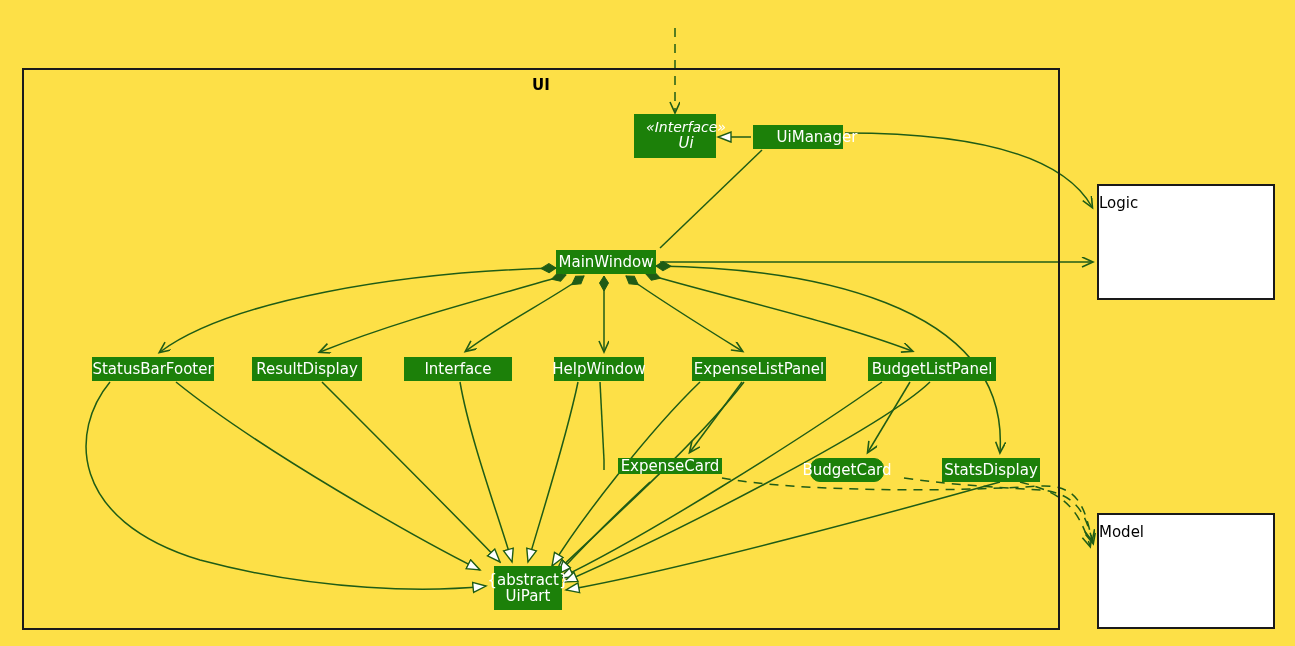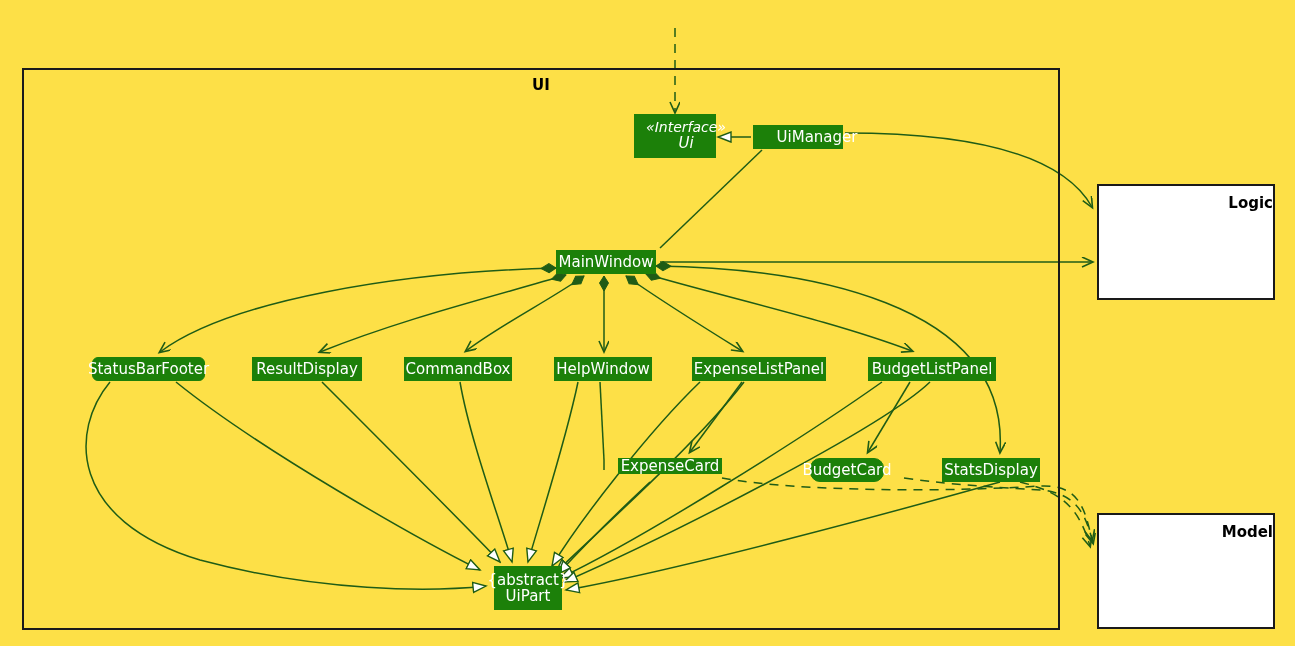--- a/index.html
+++ b/index.html
@@ -46,23 +46,23 @@
     position: absolute;
     border: 2px solid #1a1a1a;
     background: #ffffff;
     box-sizing: border-box;
   }
   .ext-label {
     position: absolute;
     top: 8px;
     left: 0;
     width: 100%;
-    text-align: right;
-    font-size: 15px;
-    font-weight: bold;
+    text-align: left;
+    font-size: 15px;
+    font-weight: normal;
     color: #000000;
   }
   .node {
     position: absolute;
     background: #1c8009;
     color: #ffffff;
     box-sizing: border-box;
     display: flex;
     flex-direction: column;
     align-items: center;
@@ -172,33 +172,33 @@
   </div>
 
   <div class="node" style="left:753px; top:125px; width:90px; height:24px;padding-left:44px;">
     <span class="ln">UiManager</span>
   </div>
 
   <div class="node" style="left:556px; top:250px; width:100px; height:24px;">
     <span class="ln">MainWindow</span>
   </div>
 
-  <div class="node" style="left:92px; top:357px; width:113px; height:24px;border-radius:6px;">
+  <div class="node" style="left:92px; top:357px; width:122px; height:24px;">
     <span class="ln">StatusBarFooter</span>
   </div>
 
   <div class="node" style="left:252px; top:357px; width:110px; height:24px;">
     <span class="ln">ResultDisplay</span>
   </div>
 
   <div class="node" style="left:404px; top:357px; width:108px; height:24px;">
-    <span class="ln">CommandBox</span>
-  </div>
-
-  <div class="node" style="left:554px; top:357px; width:98px; height:24px;">
+    <span class="ln">Interface</span>
+  </div>
+
+  <div class="node" style="left:554px; top:357px; width:90px; height:24px;">
     <span class="ln">HelpWindow</span>
   </div>
 
   <div class="node" style="left:692px; top:357px; width:134px; height:24px;text-align:right;">
     <span class="ln">ExpenseListPanel</span>
   </div>
 
   <div class="node" style="left:868px; top:357px; width:128px; height:24px;">
     <span class="ln">BudgetListPanel</span>
   </div>

